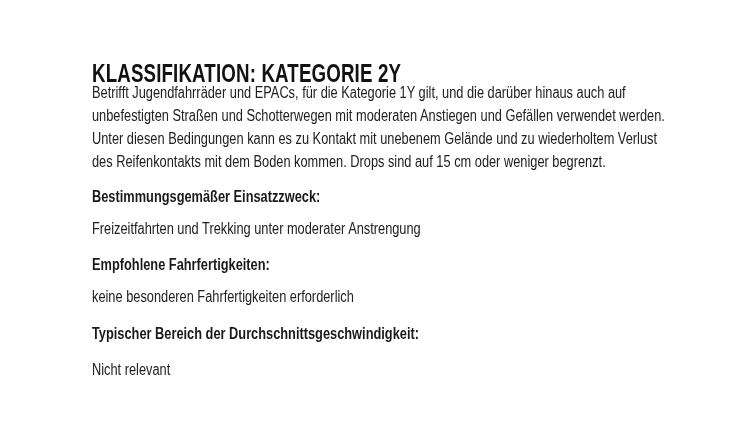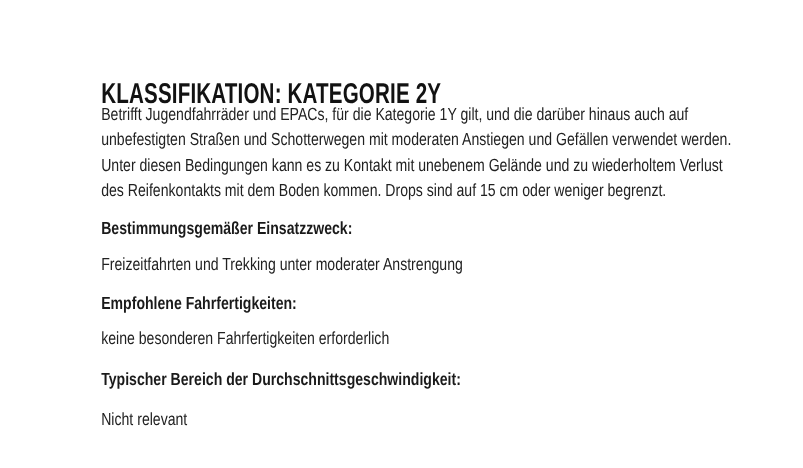--- a/index.html
+++ b/index.html
@@ -10,21 +10,21 @@
     width: 730px;
     height: 425px;
     background: #ffffff;
     font-family: "Liberation Sans", sans-serif;
     overflow: hidden;
     position: relative;
   }
   .content {
     position: absolute;
     left: 92px;
-    top: 12px;
+    top: 0;
     width: 600px;
     height: 310px;
   }
   .abs {
     position: absolute;
     left: 0;
     white-space: nowrap;
     transform-origin: 0 0;
   }
   .page-title {

